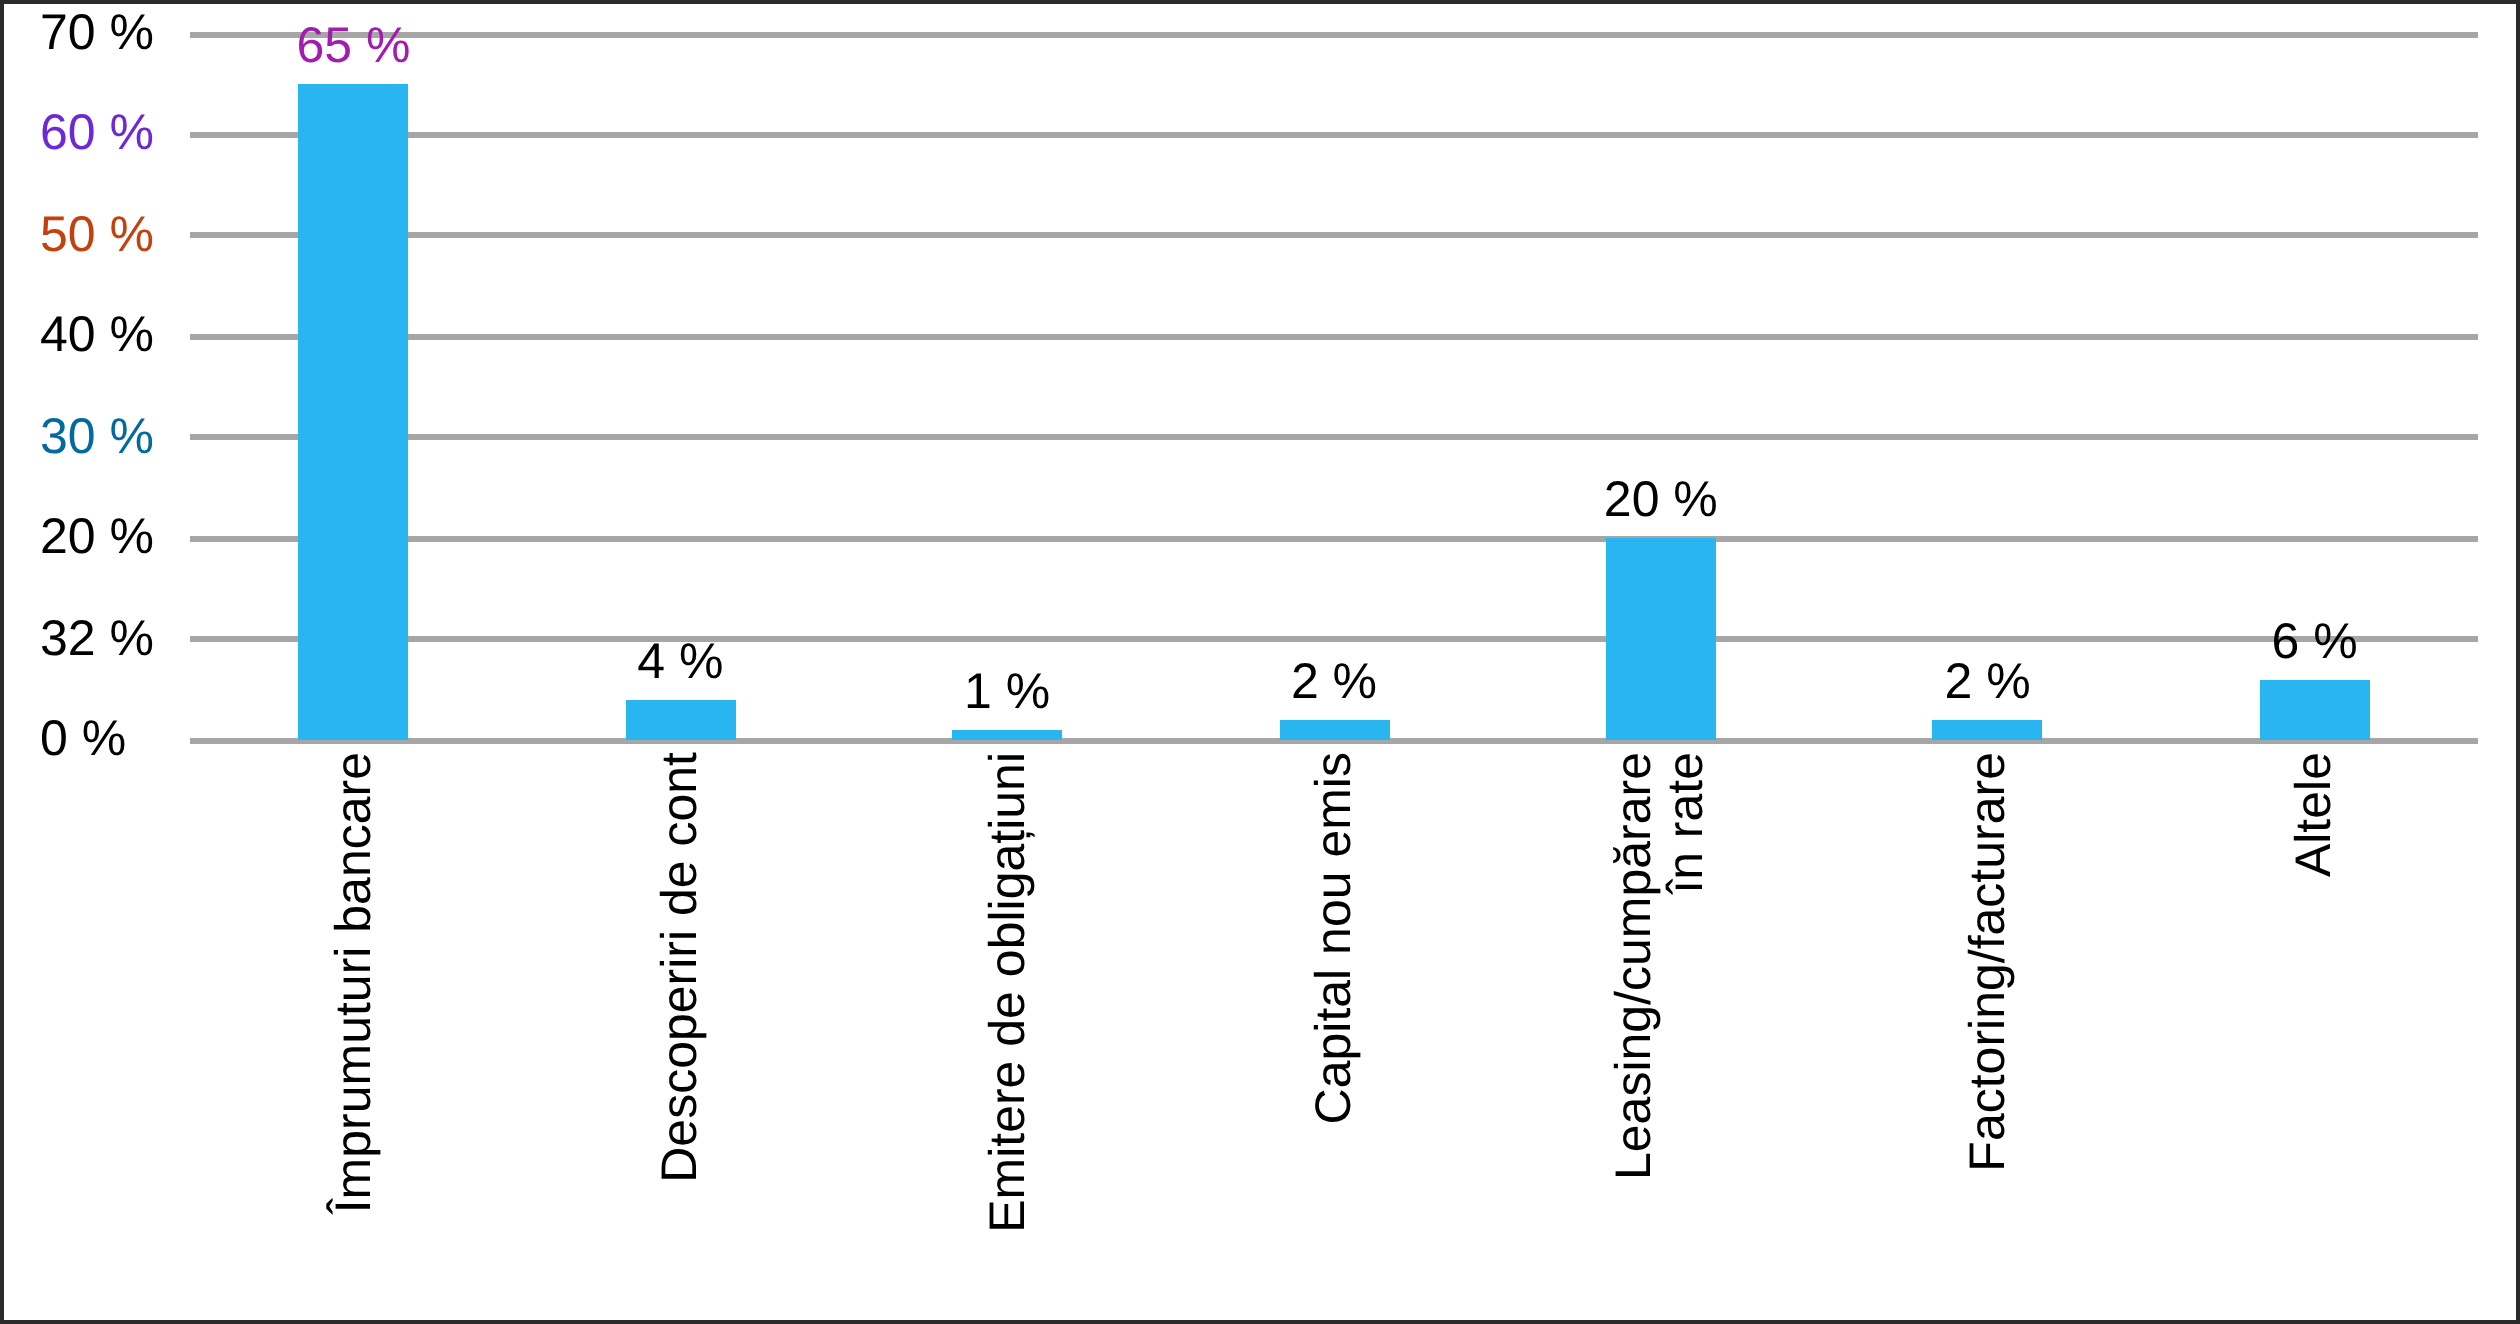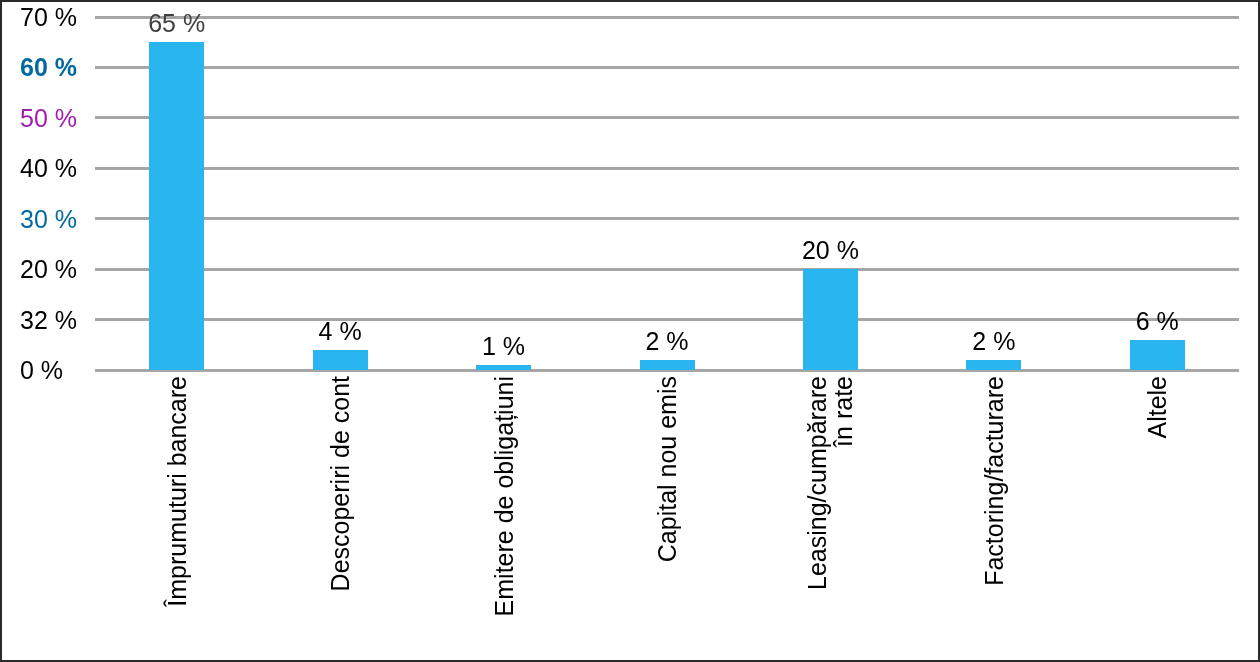--- a/index.html
+++ b/index.html
@@ -108,27 +108,27 @@
         <div class="bar" title="Altele: 6 %" style="left: 1034.79px; width: 55px; height: 30.2571px; background: rgb(41, 182, 240);"></div>
       </div>
   </div>
 
   <div id="y-axis-labels">
       <div class="ytick" style="top: 368px; color: rgb(0, 0, 0);">0 %</div>
       <div class="ytick" style="top: 317.571px; color: rgb(0, 0, 0);">32 %</div>
       <div class="ytick" style="top: 267.143px; color: rgb(0, 0, 0);">20 %</div>
       <div class="ytick" style="top: 216.714px; color: #0369a1;">30 %</div>
       <div class="ytick" style="top: 166.286px; color: rgb(0, 0, 0);">40 %</div>
-      <div class="ytick" style="top: 115.857px; color: #a21caf;">50 %</div>
-      <div class="ytick" style="top: 65.4286px; color: #0369a1; font-weight: bold;">60 %</div>
+      <div class="ytick" style="top: 115.857px; color: #c2410c;">50 %</div>
+      <div class="ytick" style="top: 65.4286px; color: #6d28d9;">60 %</div>
       <div class="ytick" style="top: 15px; color: rgb(0, 0, 0);">70 %</div>
     </div>
 
   <div id="data-labels">
-      <div class="bar-label" style="left: 174.714px; top: 7.21429px; color: #404040;">65 %</div>
+      <div class="bar-label" style="left: 174.714px; top: 7.21429px; color: #a21caf;">65 %</div>
       <div class="bar-label" style="left: 338.143px; top: 314.829px; color: rgb(0, 0, 0);">4 %</div>
       <div class="bar-label" style="left: 501.571px; top: 329.957px; color: rgb(0, 0, 0);">1 %</div>
       <div class="bar-label" style="left: 665px; top: 324.914px; color: rgb(0, 0, 0);">2 %</div>
       <div class="bar-label" style="left: 828.429px; top: 234.143px; color: rgb(0, 0, 0);">20 %</div>
       <div class="bar-label" style="left: 991.857px; top: 324.914px; color: rgb(0, 0, 0);">2 %</div>
       <div class="bar-label" style="left: 1155.29px; top: 304.743px; color: rgb(0, 0, 0);">6 %</div>
     </div>
 
   <div id="category-labels">
       <div class="cat" style="left: 161.714px;"><span>Împrumuturi bancare</span></div>

